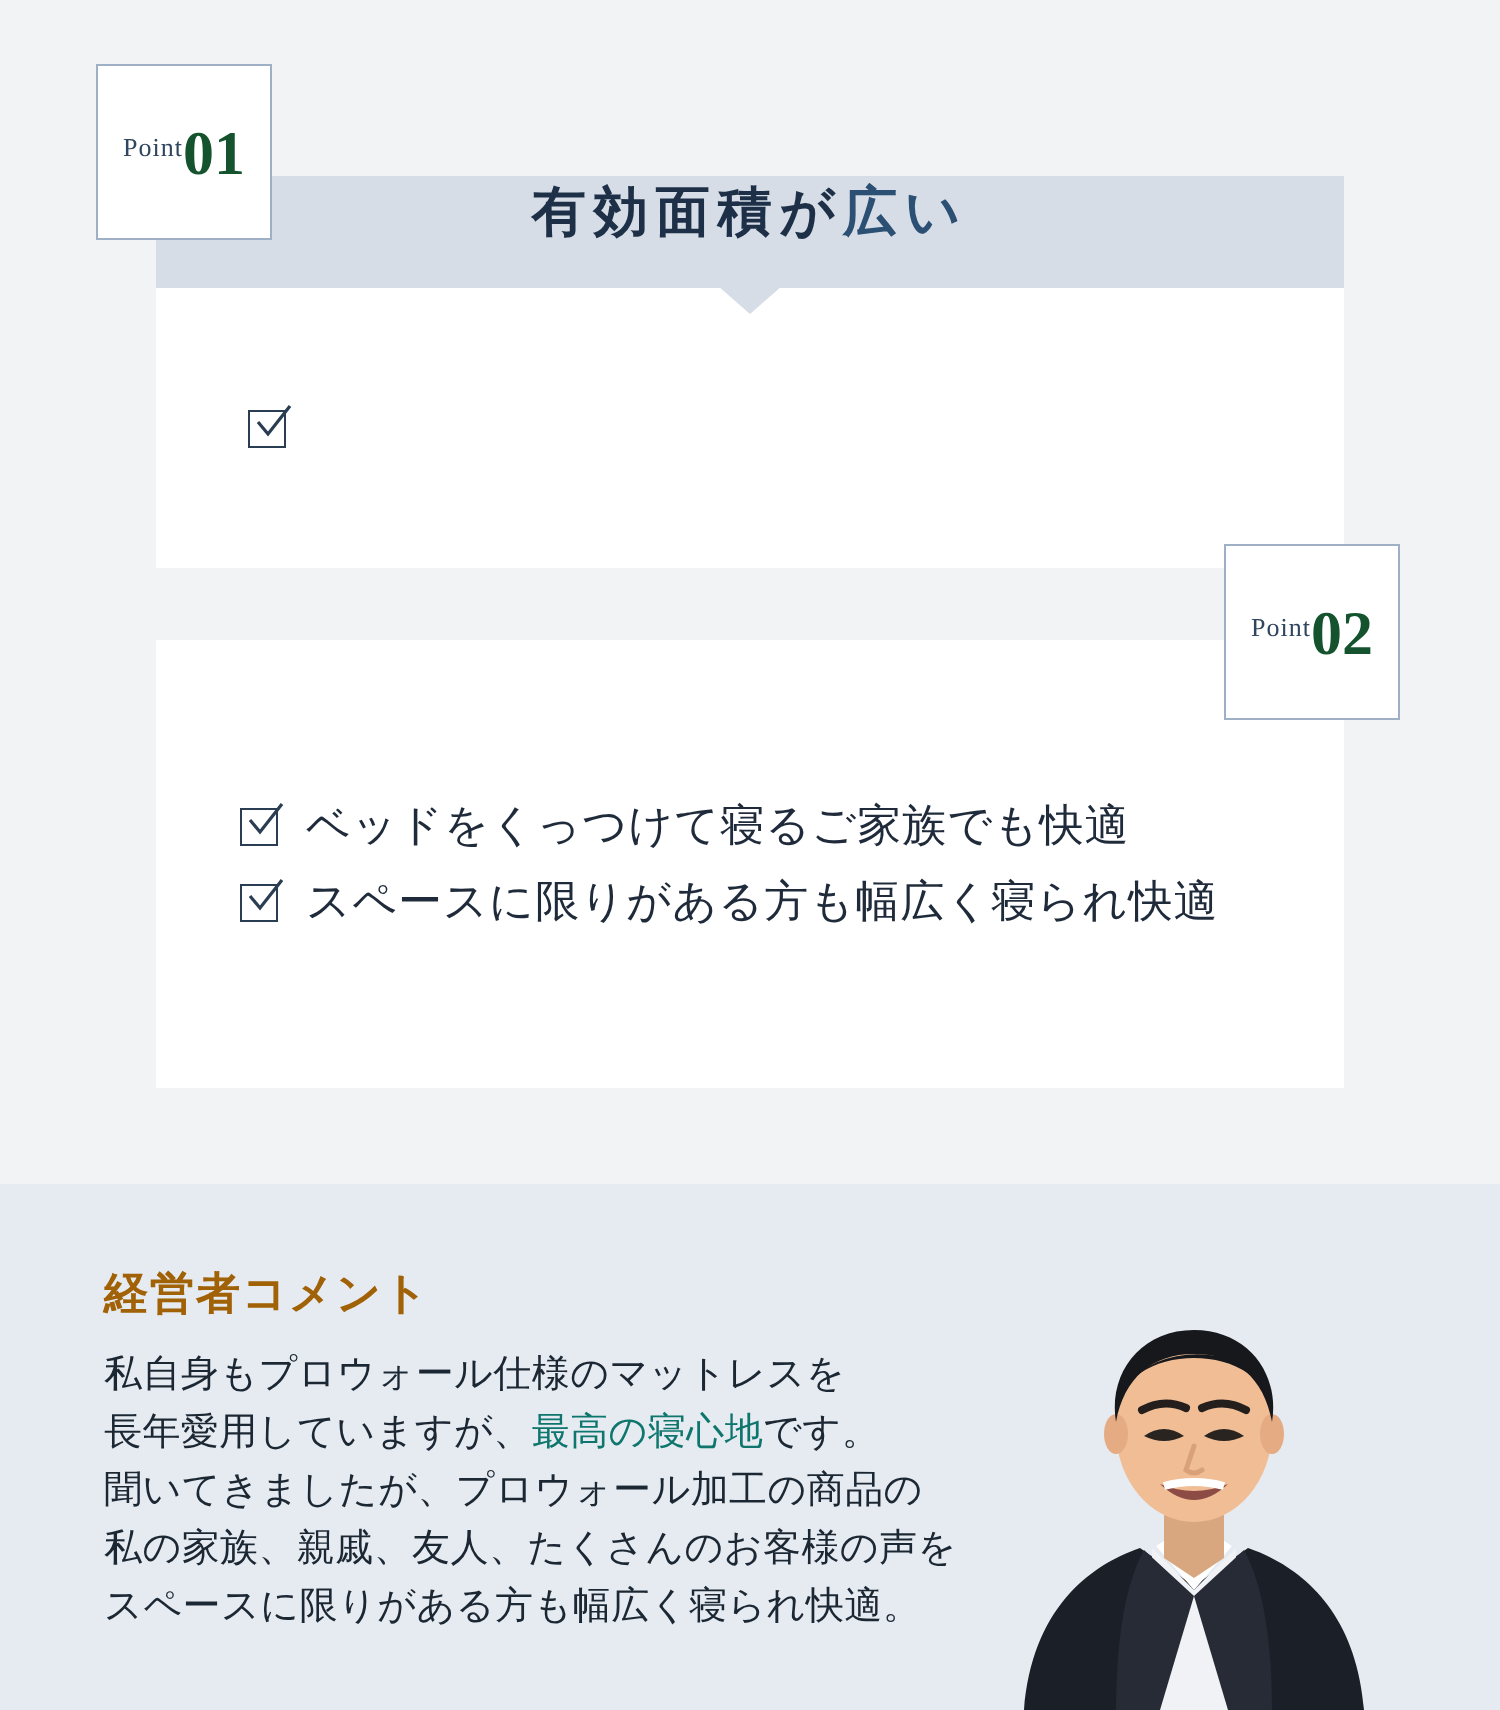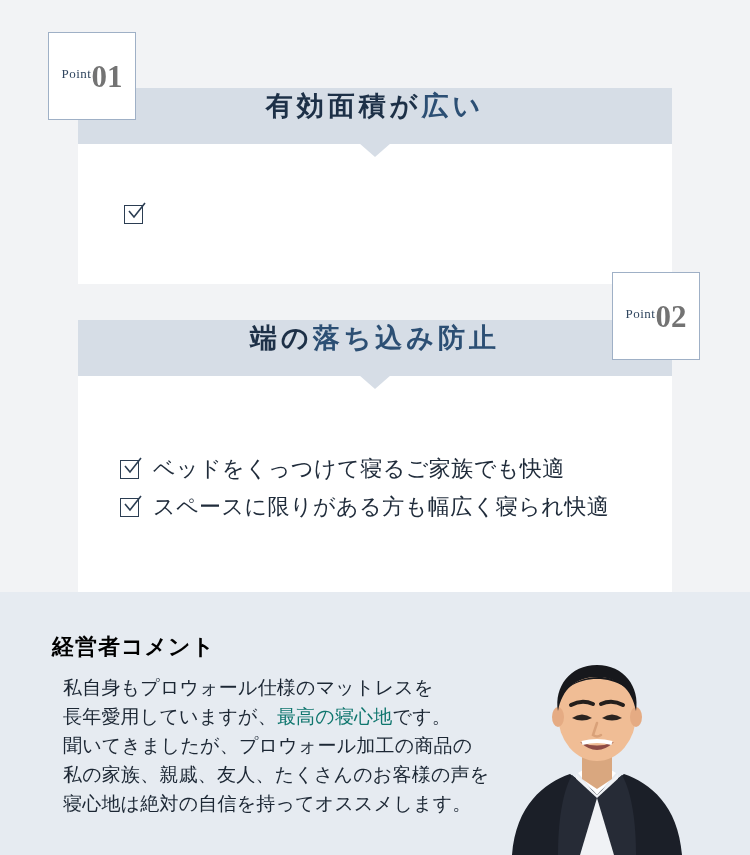--- a/index.html
+++ b/index.html
@@ -40,21 +40,21 @@
     font-size: 13px;
     letter-spacing: 0.5px;
     color: #30465f;
     line-height: 1;
     margin-bottom: 5px;
   }
   .point-badge .p-num {
     font-family: "Liberation Serif", serif;
     font-size: 31px;
     font-weight: bold;
-    color: #737373;
+    color: #14532d;
     line-height: 1;
   }
 
   
   .block {
     position: absolute;
     box-sizing: border-box;
   }
   .block-head {
     background: #d6dde6;
@@ -144,32 +144,31 @@
   .comment-inner {
     position: absolute;
     left: 52px;
     top: 40px;
     width: 470px;
   }
   .comment-title {
     font-family: "Liberation Sans", sans-serif;
     font-size: 22px;
     font-weight: bold;
-    color: #000000;
+    color: #a16207;
     letter-spacing: 1px;
     margin-bottom: 12px;
   }
   .comment-line {
     font-family: "Liberation Serif", serif;
     font-size: 19px;
     line-height: 1.52;
     color: #1c2734;
     letter-spacing: 0.2px;
     white-space: nowrap;
-    margin-left: 11px;
   }
   .comment-line .hl { color: #0f766e; }
 
   
   .photo {
     position: absolute;
     right: 48px;
     bottom: 0;
     width: 210px;
     height: 212px;
@@ -203,26 +202,20 @@
       </div>
     </div>
   </div>
 
   <div class="point-badge" id="badge-02">
     <div class="p-label">Point</div>
     <div class="p-num">02</div>
   </div>
 
   <div class="block" id="block-02">
-    <div class="block-head">
-      <div class="title">
-        <span>端の</span><span class="accent">落ち込み防止</span>
-      </div>
-      <div class="arrow"></div>
-    </div>
     <div class="block-body">
       <div class="check-row">
         <span class="check-box">
           <svg viewBox="0 0 20 20" aria-hidden="true">
               <path d="M2 9 L7 15 L18 1" fill="none" stroke="#2b3d52" stroke-width="1.6"></path>
             </svg>
         </span>
         <span class="check-text">ベッドをくっつけて寝るご家族でも快適</span>
       </div>
       <div class="check-row">
@@ -246,21 +239,21 @@
       <div class="comment-line">
         <span>長年愛用していますが、</span><span class="hl">最高の寝心地</span><span>です。</span>
       </div>
       <div class="comment-line">
         <span>聞いてきましたが、プロウォール加工の商品の</span>
       </div>
       <div class="comment-line">
         <span>私の家族、親戚、友人、たくさんのお客様の声を</span>
       </div>
       <div class="comment-line">
-        <span>寝心地は絶対の自信を持ってオススメします。</span>
+        <span>スペースに限りがある方も幅広く寝られ快適。</span>
       </div>
     </div>
 
     <div class="photo">
       <svg viewBox="0 0 210 212" aria-hidden="true">
 
         <path d="M20 212 C24 162 52 140 78 131 L105 150 L132 131 C158 140 186 162 190 212 Z" fill="#1b1f28"></path>
 
         <path d="M84 131 L105 152 L126 131 L126 212 L84 212 Z" fill="#f0f2f5"></path>
 

